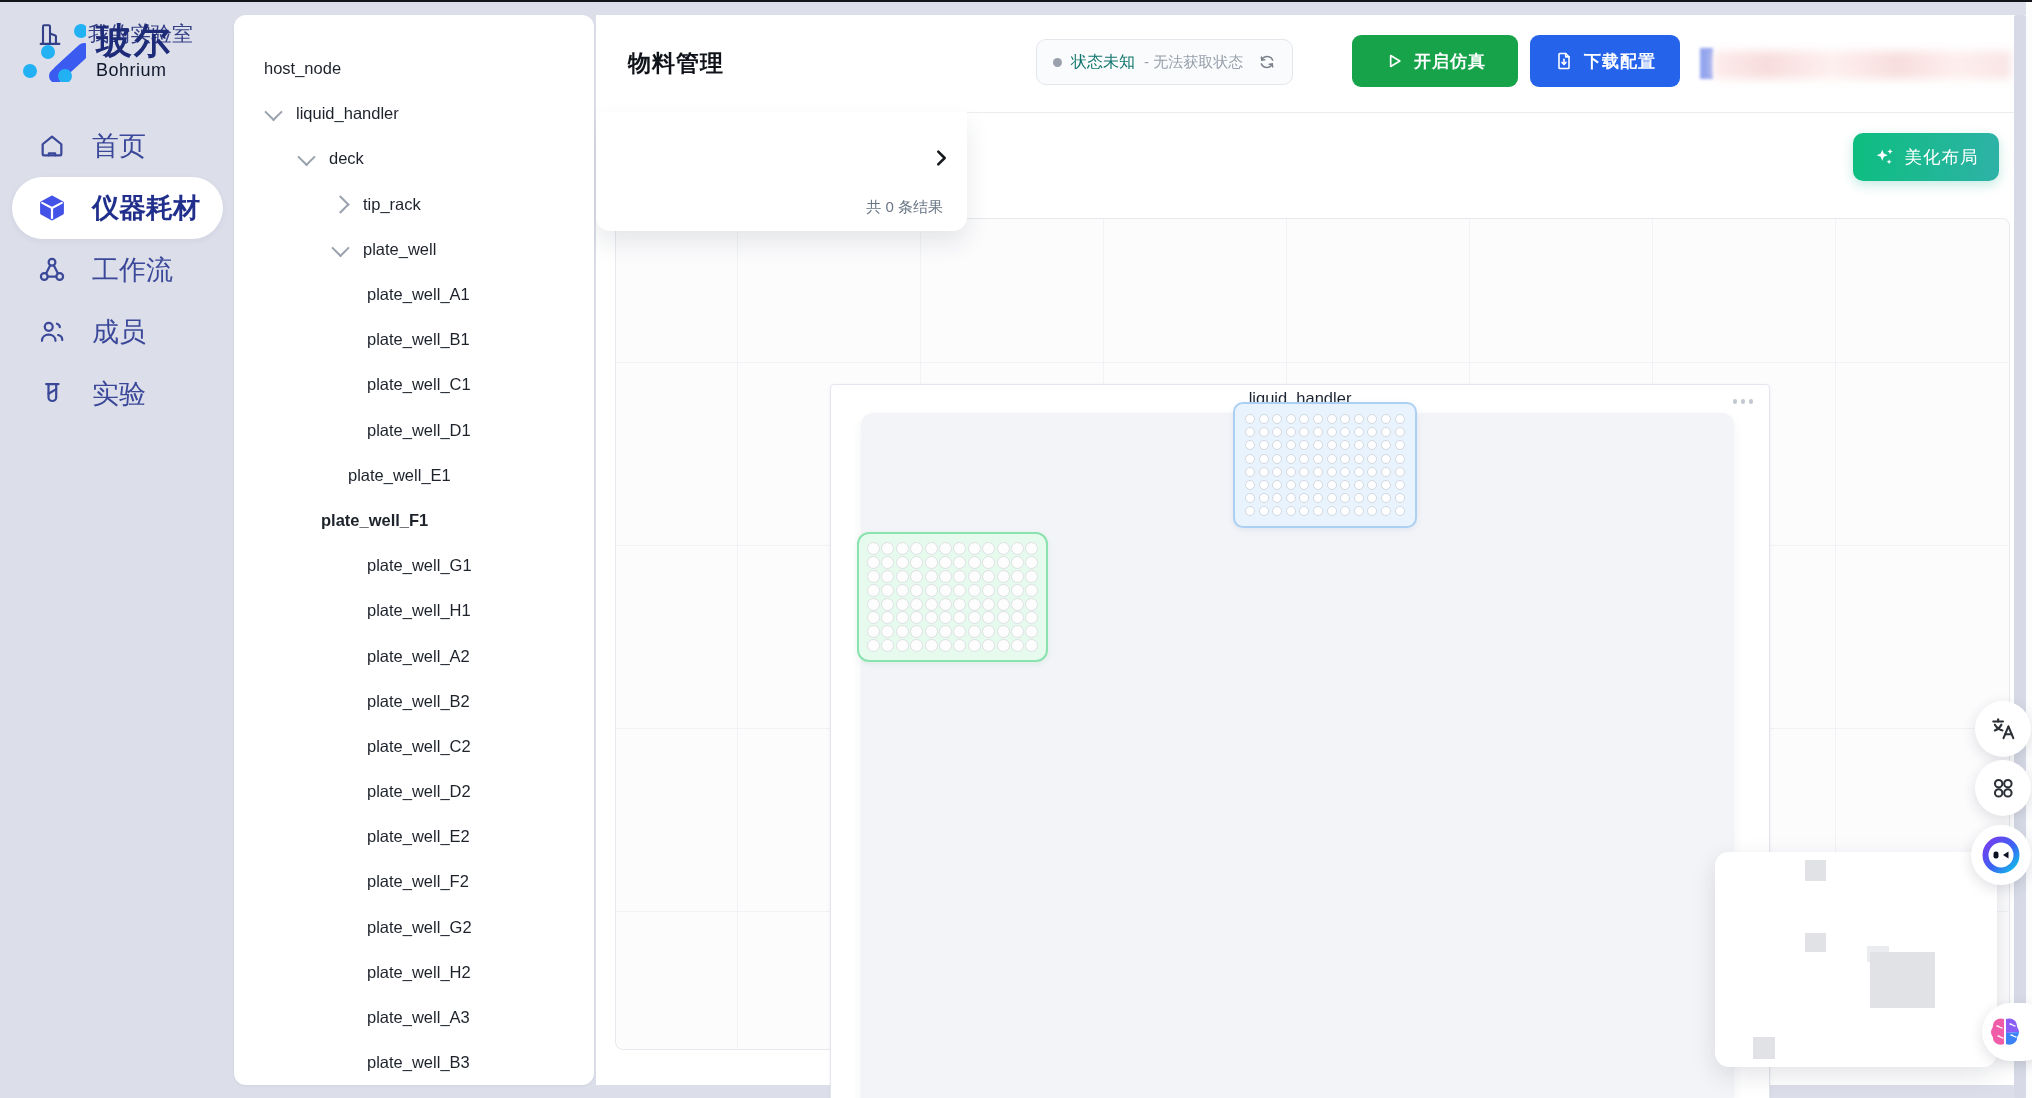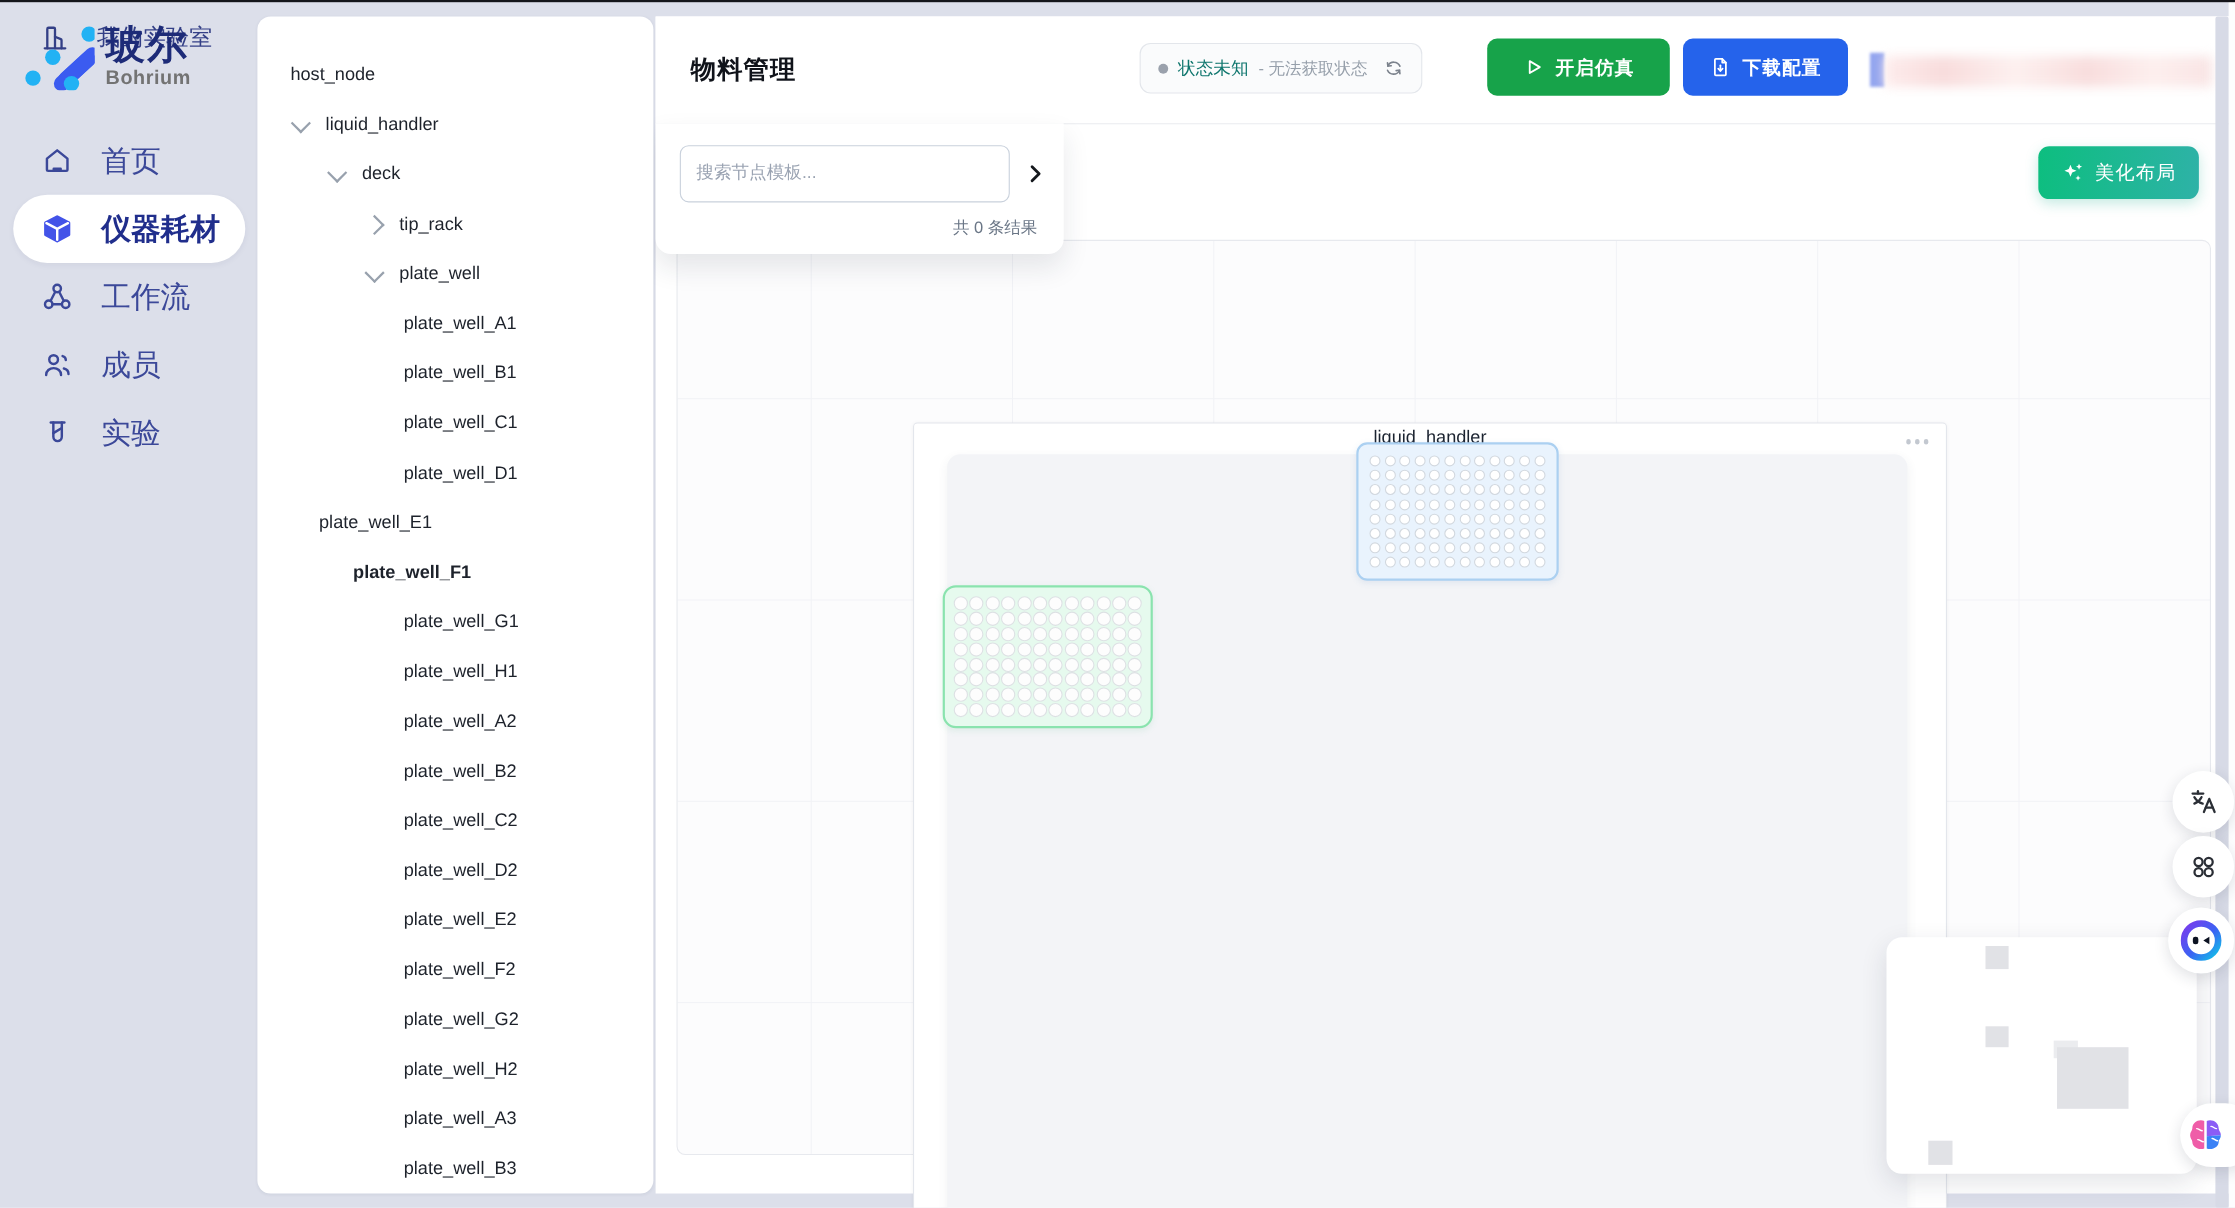--- a/index.html
+++ b/index.html
@@ -8,21 +8,21 @@
   .abs{position:absolute}
   svg{display:block}
 
   
   #topline{left:0;top:0;width:2032px;height:2px;background:#14151a;z-index:60}
 
   
   #sidebar{left:0;top:2px;width:233px;height:1096px;z-index:5}
   #logo{left:22px;top:18px;display:flex;align-items:center;gap:10px}
   #logo-text .cn{font-size:36px;font-weight:bold;color:#1d2b78;line-height:38px;letter-spacing:2px}
-  #logo-text .en{font-size:18px;font-weight:bold;color:#737373;letter-spacing:.5px}
+  #logo-text .en{font-size:18px;font-weight:normal;color:#0f172a;letter-spacing:.5px}
   #nav{left:0;top:113px;width:233px}
   .nav-item{height:62px;display:flex;align-items:center;gap:26px;padding-left:38px;
             font-size:27px;color:#3b4899;cursor:pointer}
   .nav-item .nav-icon{width:28px;height:28px;flex:0 0 28px}
   .nav-item.active{background:#fff;border-radius:31px;margin:0 10px 0 12px;padding-left:26px;
                    font-weight:bold;color:#202e8c;box-shadow:0 2px 6px rgba(30,40,90,.06)}
   #side-footer{left:0;top:1022px;width:233px;height:64px;display:flex;align-items:center;gap:24px;
                padding-left:36px;font-size:21px;color:#333f86;cursor:pointer}
 
   
@@ -220,21 +220,21 @@
       </div>
       <div class="tree-row" style="padding-left: 133px;">
         <span>plate_well_B1</span>
       </div>
       <div class="tree-row" style="padding-left: 133px;">
         <span>plate_well_C1</span>
       </div>
       <div class="tree-row" style="padding-left: 133px;">
         <span>plate_well_D1</span>
       </div>
-      <div class="tree-row" style="padding-left: 56px; align-items: center;">
+      <div class="tree-row" style="padding-left: 114px; align-items: center;">
         <span>plate_well_E1</span>
       </div>
       <div class="tree-row" style="padding-left: 87px; font-weight: bold;">
         <span>plate_well_F1</span>
       </div>
       <div class="tree-row" style="padding-left: 133px;">
         <span>plate_well_G1</span>
       </div>
       <div class="tree-row" style="padding-left: 133px;">
         <span>plate_well_H1</span>
@@ -514,21 +514,20 @@
           <div class="well"></div>
           <div class="well"></div>
           <div class="well"></div>
           <div class="well"></div>
         </div>
 
     </div>
   </div>
 
   <div id="search-panel">
-    <input id="search-input" placeholder="搜索节点模板..." style="">
     <span id="search-chev">
       <svg width="22" height="22" viewBox="0 0 24 24" fill="none" stroke="#15181d" stroke-width="2.8" stroke-linecap="round" stroke-linejoin="round">
         <polyline points="9,5 16,12 9,19"></polyline>
       </svg>
     </span>
     <span id="search-results">共 0 条结果</span>
   </div>
 
   <div id="beautify">
     <span>

